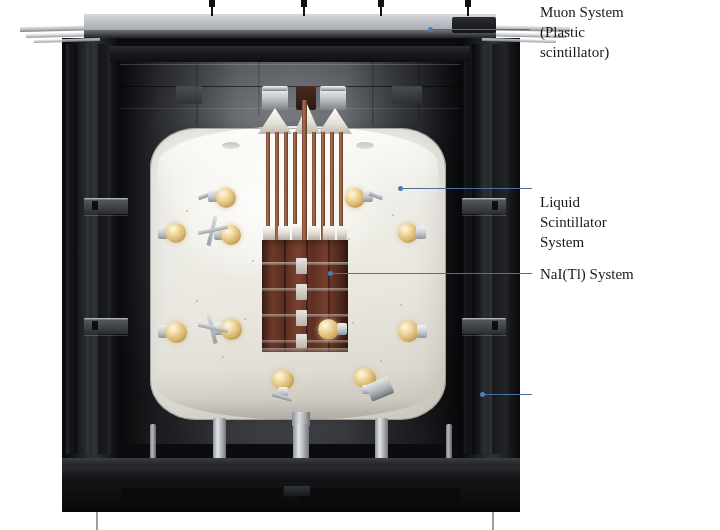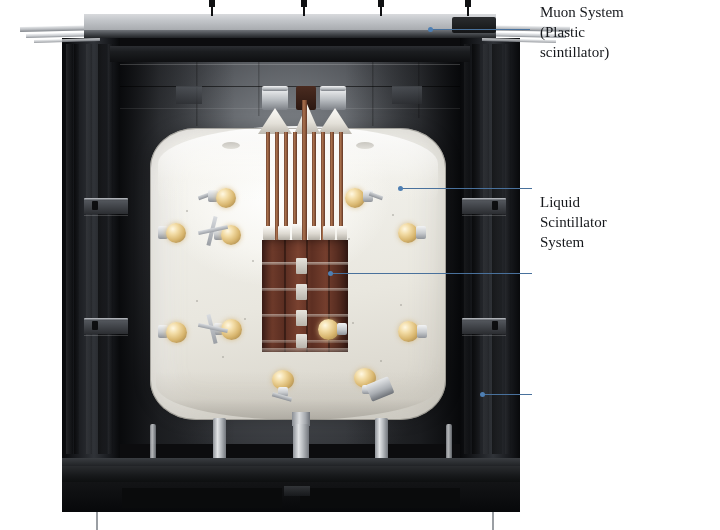--- a/index.html
+++ b/index.html
@@ -383,17 +383,18 @@
 scintillator)</div>
 
   <div class="leader" style="left:400px;top:188px;width:132px;"></div>
   <div class="leader-dot" style="left:398px;top:186px;"></div>
   <div class="label" style="left:540px;top:151px;width:170px;margin-top:41px;">Liquid
 Scintillator
 System</div>
 
   <div class="leader" style="left:330px;top:273px;width:202px;"></div>
   <div class="leader-dot" style="left:328px;top:271px;"></div>
+  <div class="label" style="left:540px;top:264px;width:170px;">NaI(Tl) System</div>
 
   <div class="leader" style="left:482px;top:394px;width:50px;"></div>
   <div class="leader-dot" style="left:480px;top:392px;"></div>
 
 </div>
 
 </body></html>

